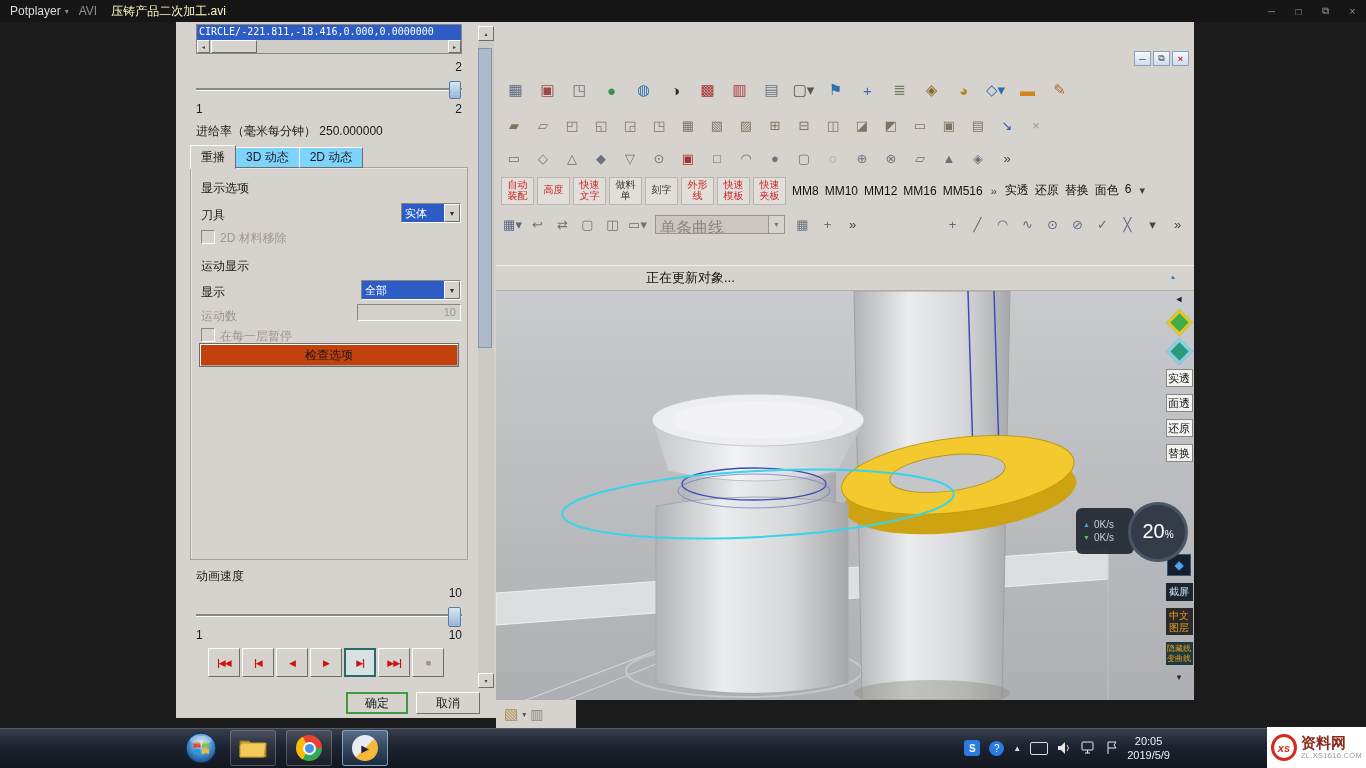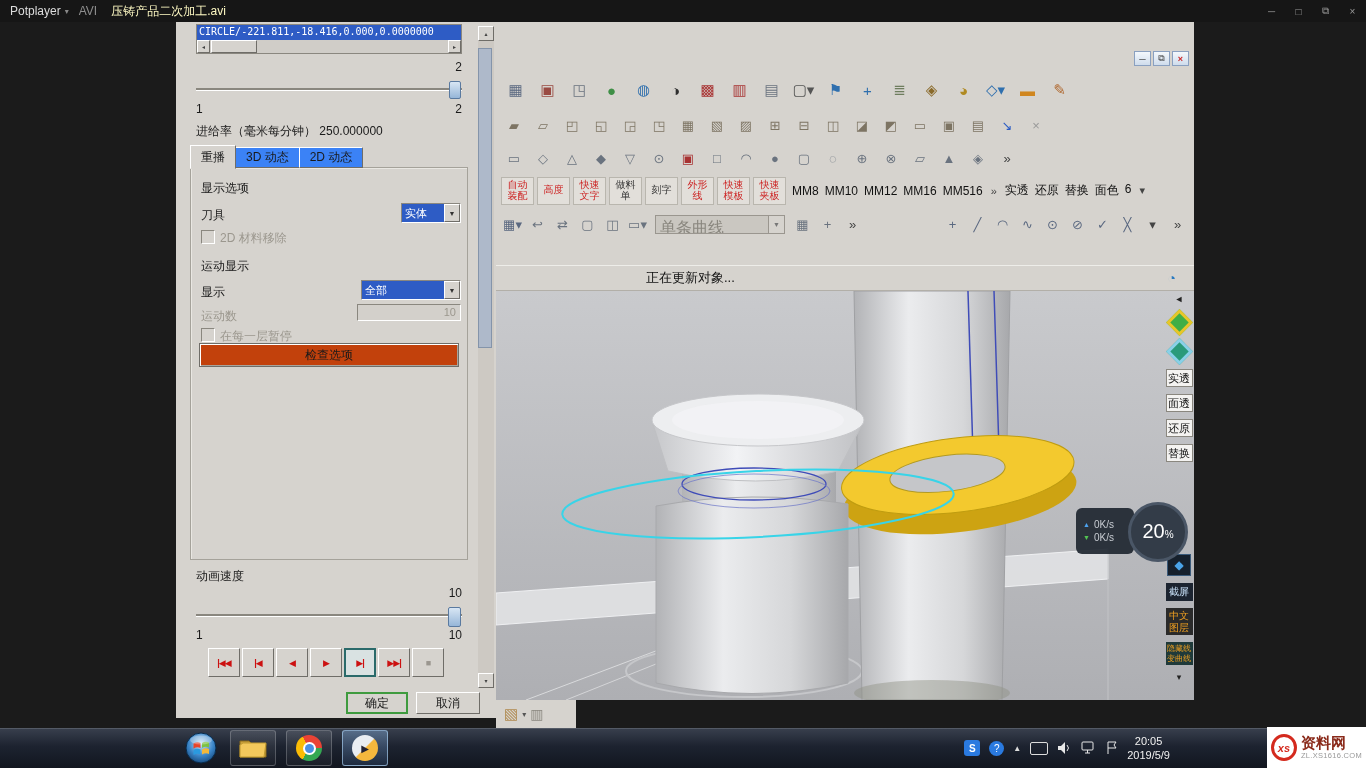--- a/index.html
+++ b/index.html
@@ -27,21 +27,21 @@
   .sbtn{position:absolute;width:13px;height:13px;background:#d6d3ce;border:1px solid;border-color:#fff #6f6d68 #6f6d68 #fff;box-sizing:border-box;display:flex;align-items:center;justify-content:center;font-size:6px;color:#444;}
   .hl{left:0;top:0;} .hr{right:0;top:0;}
   .hthumb{position:absolute;left:14px;top:0;width:46px;height:13px;background:#d6d3ce;border:1px solid;border-color:#fff #6f6d68 #6f6d68 #fff;box-sizing:border-box;}
   .lbl-right{position:absolute;left:20px;width:266px;text-align:right;}
   .slider{position:absolute;left:20px;width:266px;height:18px;}
   .slider .track{position:absolute;left:0;right:0;top:8px;height:2px;background:#8a877f;border-bottom:1px solid #fff;}
   .slider .thumb{position:absolute;right:1px;top:1px;width:10px;height:16px;background:linear-gradient(#d8e6f4,#96b6d8);border:1px solid #5a7aa0;border-radius:2px;}
   .minmax{position:absolute;left:20px;width:266px;display:flex;justify-content:space-between;}
   .feed{position:absolute;left:20px;top:101px;white-space:nowrap;}
   .tabs{position:absolute;left:14px;top:124px;height:22px;display:flex;align-items:center;z-index:3;}
-  .tab{display:inline-flex;align-items:center;padding:0 10px;height:19px;border:1px solid;border-color:#fff #6f6d68 #6f6d68 #fff;background:#3b82f6;font-size:12px;margin-right:-1px;}
+  .tab{display:inline-flex;align-items:center;padding:0 10px;height:19px;border:1px solid;border-color:#fff #6f6d68 #6f6d68 #fff;background:#7dd3fc;font-size:12px;margin-right:-1px;}
   .tab.active{background:#d6d3ce;height:22px;border-bottom-color:#d6d3ce;position:relative;z-index:4;}
   .group{position:absolute;left:14px;top:145px;width:278px;height:393px;border:1px solid #a5a29a;box-shadow:inset 1px 1px 0 #e9e7e2;box-sizing:border-box;}
   .glabel{position:absolute;left:10px;white-space:nowrap;}
   .gray{color:#9b978e;}
   .combo{position:absolute;height:20px;display:flex;border:1px solid;border-color:#8a877f #fff #fff #8a877f;background:#fca5a5;box-sizing:border-box;}
   .combo-sel{flex:1;background:#2e5cc5;color:#fff;font-size:11px;padding:2px 3px;white-space:nowrap;overflow:hidden;}
   .combo-btn{width:16px;background:#d6d3ce;display:flex;align-items:center;justify-content:center;font-size:7px;color:#333;border:1px solid;border-color:#fff #6f6d68 #6f6d68 #fff;box-sizing:border-box;}
   .cb{width:12px;height:12px;background:#d6d3ce;border:1px solid;border-color:#8a877f #fff #fff #8a877f;display:inline-block;vertical-align:-2px;margin-right:5px;}
   .cbrow{position:absolute;left:10px;white-space:nowrap;}
   .field{position:absolute;height:17px;background:#d3d0cb;border:1px solid;border-color:#8a877f #fff #fff #8a877f;color:#9b978e;font-size:11px;text-align:right;padding:1px 4px;box-sizing:border-box;}

